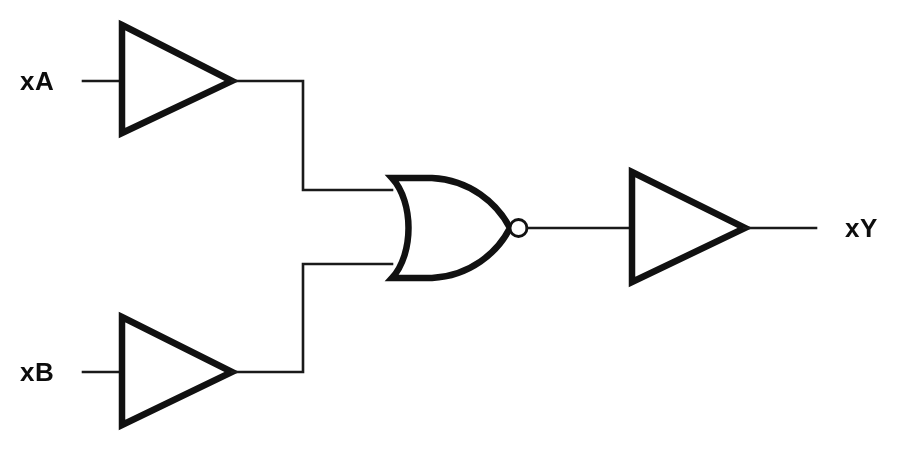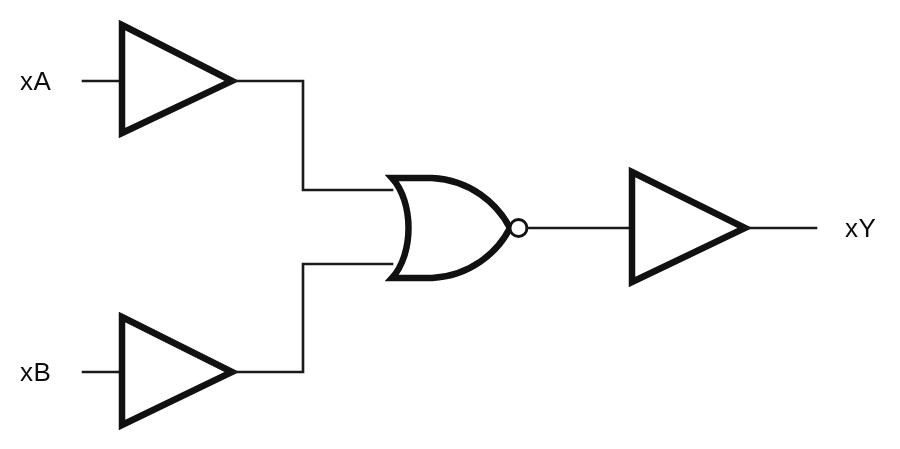--- a/index.html
+++ b/index.html
@@ -11,20 +11,21 @@
     width: 900px;
     height: 449px;
     font-family: "Liberation Sans", sans-serif;
     overflow: hidden;
   }
   #circuit-canvas {
     position: relative;
     width: 900px;
     height: 449px;
     background: #ffffff;
+    font-weight: bold;
   }
   svg.schematic {
     display: block;
     width: 900px;
     height: 449px;
   }
   .wire {
     stroke: #1a1a1a;
     stroke-width: 2.6;
     fill: none;

